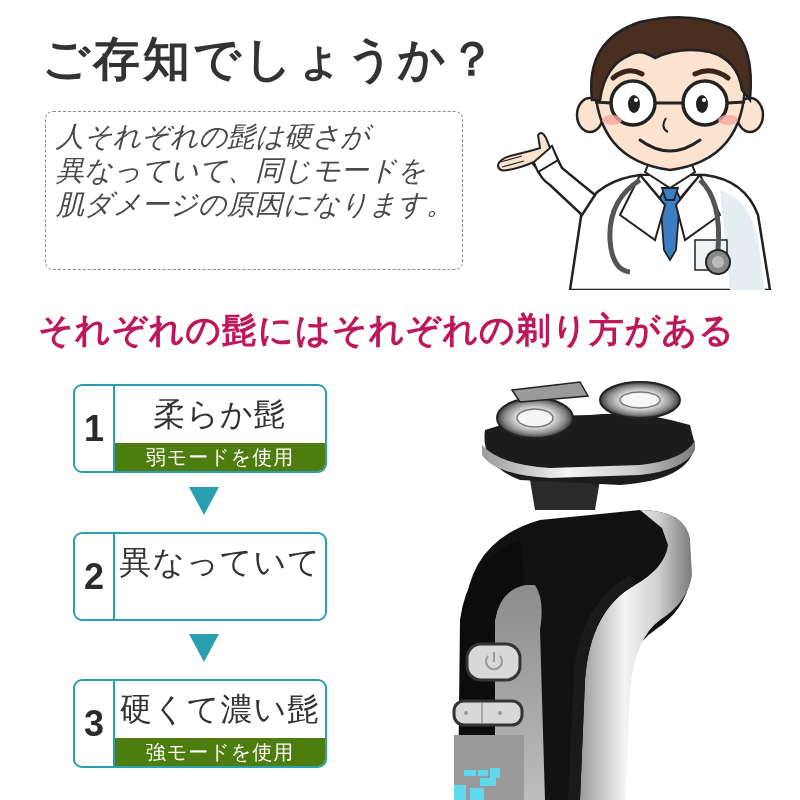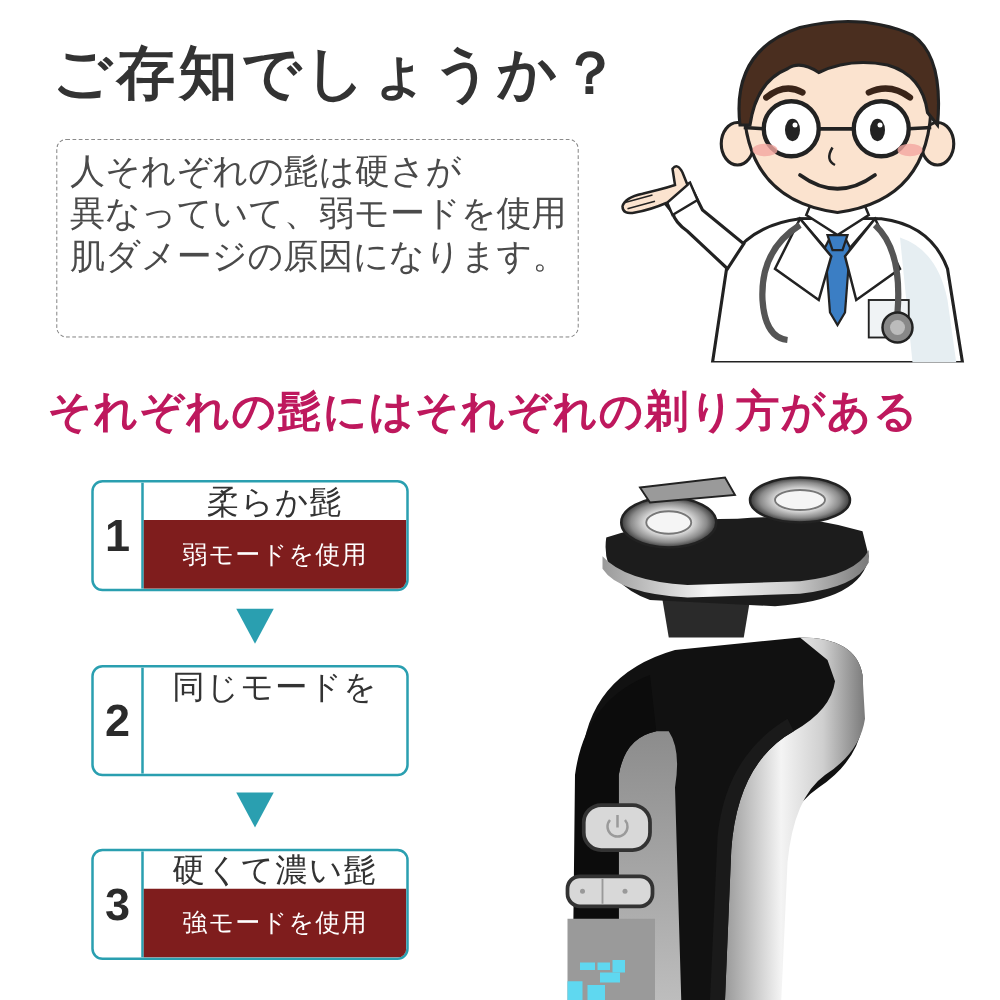--- a/index.html
+++ b/index.html
@@ -12,21 +12,21 @@
       line-height: 70px; white-space: nowrap;
     }
 
     .info-box {
       position: absolute; left: 45px; top: 111px; width: 418px; height: 159px;
       border: 1.5px dashed #8a8a8a; border-radius: 8px;
       padding: 8px 0 0 10px;
     }
     .info-line {
       font-size: 28px; line-height: 34px; color: #4a4a4a; white-space: nowrap; letter-spacing: 0px;
-      font-family: "DejaVu Sans", sans-serif; font-weight: normal;
+      font-family: "DejaVu Sans", sans-serif; font-weight: normal; font-style: italic;
     }
 
     .doctor { position: absolute; left: 490px; top: 0; width: 310px; height: 290px; }
 
     .subtitle {
       position: absolute; left: 38px; top: 300px;
       font-size: 35px; font-weight: bold; color: #be185d; white-space: nowrap; letter-spacing: 1px;
       line-height: 60px;
     }
 
@@ -35,44 +35,44 @@
       border: 2px solid #2a9fb0; border-radius: 9px; overflow: hidden;
       display: flex; background: #ffffff;
     }
     .step-num {
       width: 40px; border-right: 2px solid #2a9fb0;
       display: flex; align-items: center; justify-content: center;
       font-size: 36px; font-weight: bold; color: #2b2b2b; font-family: "Liberation Sans", sans-serif;
     }
     .step-body { flex: 1; display: flex; flex-direction: column; }
     .step-top {
-      height: 30px; display: flex; align-items: center; justify-content: center;
-      font-size: 26px; color: #333333; letter-spacing: 1px; white-space: nowrap;
+      height: 57px; display: flex; align-items: center; justify-content: center;
+      font-size: 32px; color: #333333; letter-spacing: 1px; white-space: nowrap;
     }
     .step-bottom {
-      flex: 1; background: #7f1d1d; color: #ffffff;
+      flex: 1; background: #4d7c0f; color: #ffffff;
       display: flex; align-items: center; justify-content: center;
       font-size: 20px; letter-spacing: 1px; white-space: nowrap;
     }
     .arrow {
       position: absolute; width: 0; height: 0;
       border-left: 15px solid transparent; border-right: 15px solid transparent;
       border-top: 28px solid #2a9fb0;
     }
 
     .shaver { position: absolute; left: 440px; top: 370px; width: 300px; height: 430px; }
   </style>
 </head>
 <body>
 
 <div class="title">ご存知でしょうか？</div>
 
 <div class="info-box">
   <div class="info-line">人それぞれの髭は硬さが</div>
-  <div class="info-line">異なっていて、弱モードを使用</div>
+  <div class="info-line">異なっていて、同じモードを</div>
   <div class="info-line">肌ダメージの原因になります。</div>
 </div>
 
 <svg class="doctor" viewBox="0 0 310 290" xmlns="http://www.w3.org/2000/svg">
 
   <path d="M80 290 L92 210 Q110 180 150 175 L215 175 Q255 180 268 215 L280 290 Z" fill="#ffffff" stroke="#222" stroke-width="2.5"></path>
   <path d="M230 190 Q260 200 268 240 L275 290 L240 290 Z" fill="#e6eef2"></path>
 
   <path d="M92 215 L60 185 Q50 178 48 170 L40 160 L62 148 L72 168 L105 195 Z" fill="#ffffff" stroke="#222" stroke-width="2.5"></path>
 
@@ -134,21 +134,21 @@
   <div class="step-body">
     <div class="step-top">柔らか髭</div>
     <div class="step-bottom">弱モードを使用</div>
   </div>
 </div>
 <div class="arrow" style="left:189px; top:487px;"></div>
 
 <div class="step" style="top:532px;">
   <div class="step-num">2</div>
   <div class="step-body">
-    <div class="step-top">同じモードを</div>
+    <div class="step-top">異なっていて</div>
   </div>
 </div>
 <div class="arrow" style="left:189px; top:634px;"></div>
 
 <div class="step" style="top:679px;">
   <div class="step-num">3</div>
   <div class="step-body">
     <div class="step-top">硬くて濃い髭</div>
     <div class="step-bottom">強モードを使用</div>
   </div>

